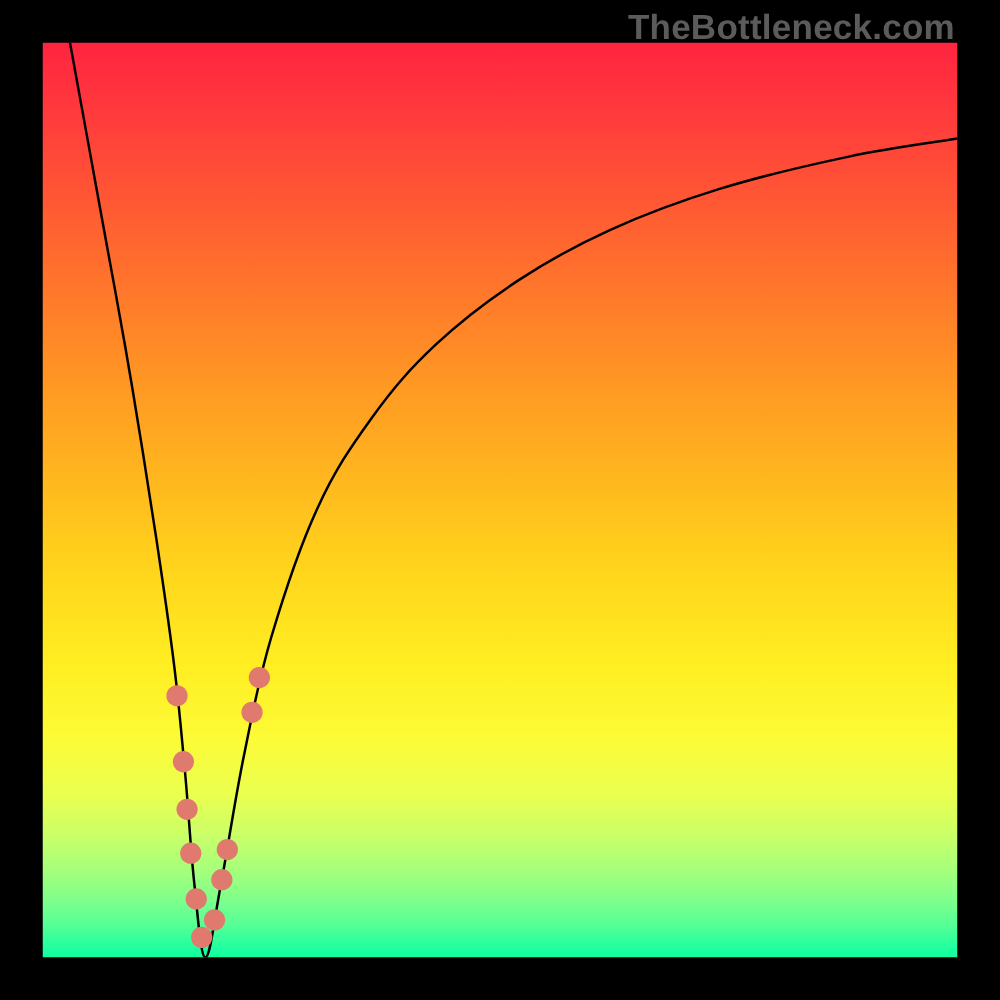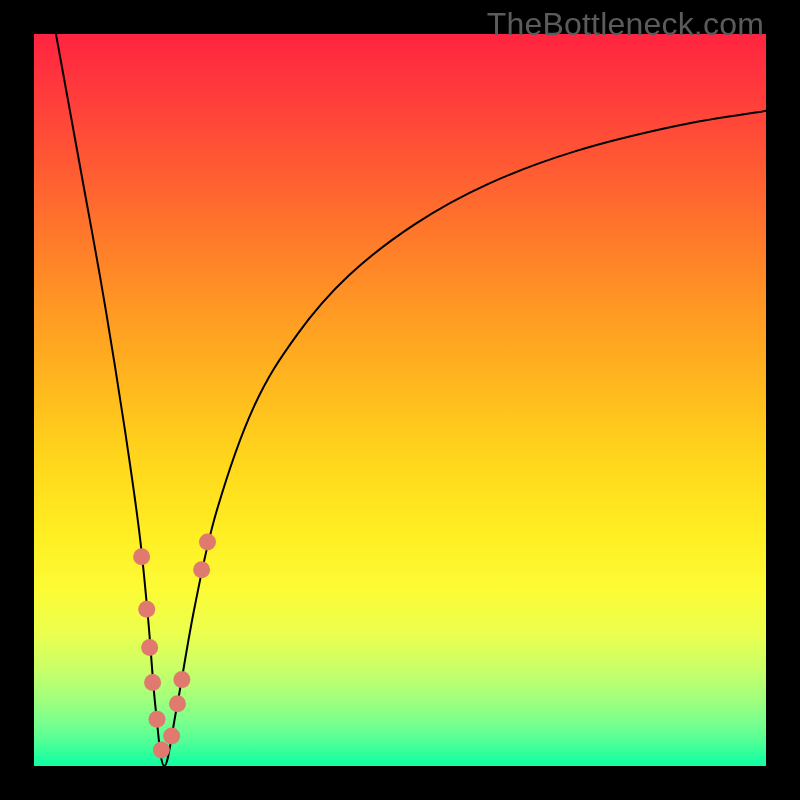--- a/index.html
+++ b/index.html
@@ -49,22 +49,22 @@
       #34FF9C 98%,
       #1CFFA0 99.2%,
       #12FF9E 100%
     );
   }
   .watermark {
     position: absolute;
     top: 6px;
     right: 36px;
     color: #5B5B5B;
-    font-size: 32px;
-    font-weight: 400;
+    font-size: 28px;
+    font-weight: 700;
     letter-spacing: 0.2px;
     user-select: none;
   }
   svg.curve {
     position: absolute;
     inset: 0;
   }
 </style>
 </head>
 <body>

